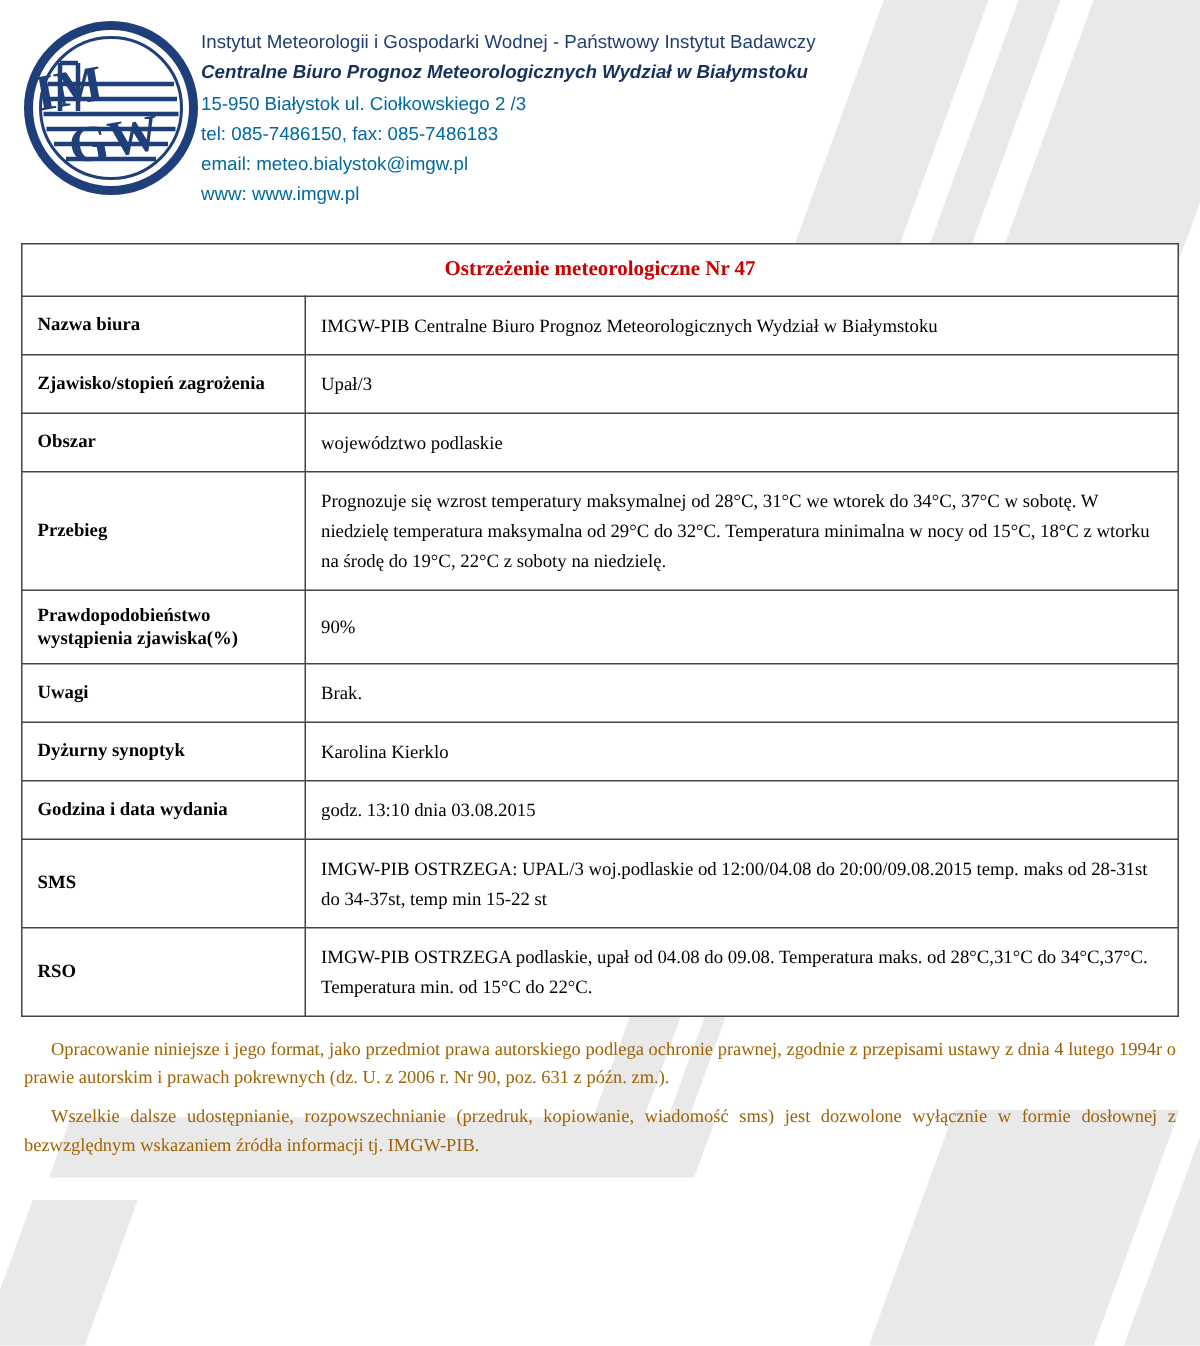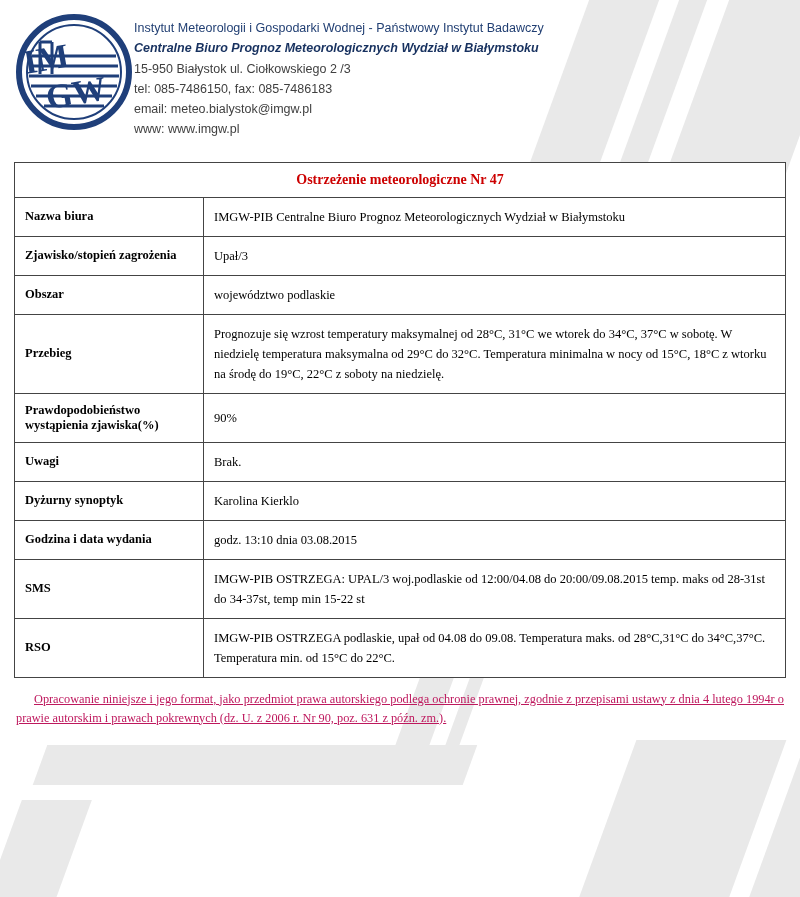--- a/index.html
+++ b/index.html
@@ -54,21 +54,21 @@
     text-align: left;
     padding-top: 6px;
     padding-right: 4px;
     font-family: "Liberation Sans", sans-serif;
     color: #1a3f7a;
     font-size: 12.5px;
     line-height: 1.62;
   }
   .head-text .line1 { color: #203e72; }
   .head-text .line2 { font-weight: bold; color: #17315f; font-style: italic; }
-  .head-text .addr { color: #404040; }
+  .head-text .addr { color: #0369a1; }
 
   
   .tbl-wrap {
     margin: 14px 14px 0 14px;
     background: #404040;
   }
   table.main {
     width: 100%;
     border-collapse: collapse;
     border: 1px solid #444;
@@ -97,24 +97,23 @@
     font-size: 12.5px;
     color: #000;
     line-height: 1.6;
   }
 
   
   .note {
     margin: 12px 16px 0 16px;
     font-size: 12.3px;
     line-height: 1.55;
-    color: #be185d;
+    color: #a16207;
     text-align: justify;
     background: rgba(255,255,255,0.0);
-    text-decoration: underline;
   }
   .note p { margin: 0 0 7px 0; text-indent: 18px; }
 </style>
 </head>
 <body>
 
 <div class="bg-stripes">
   <div class="stripe" style="left:560px; top:-40px; width:70px; height:240px;"></div>
   <div class="stripe" style="left:650px; top:-40px; width:28px; height:240px;"></div>
   <div class="stripe" style="left:700px; top:-40px; width:120px; height:240px;"></div>
@@ -205,15 +204,16 @@
         <tr>
           <td class="label">RSO</td>
           <td class="value">IMGW-PIB OSTRZEGA podlaskie, upał od 04.08 do 09.08. Temperatura maks. od 28°C,31°C do 34°C,37°C. Temperatura min. od 15°C do 22°C.</td>
         </tr>
       </tbody>
     </table>
   </div>
 
   <div class="note">
     <p>Opracowanie niniejsze i jego format, jako przedmiot prawa autorskiego podlega ochronie prawnej, zgodnie z przepisami ustawy z dnia 4 lutego 1994r o prawie autorskim i prawach pokrewnych (dz. U. z 2006 r. Nr 90, poz. 631 z późn. zm.).</p>
+    <p>Wszelkie dalsze udostępnianie, rozpowszechnianie (przedruk, kopiowanie, wiadomość sms) jest dozwolone wyłącznie w formie dosłownej z bezwzględnym wskazaniem źródła informacji tj. IMGW-PIB.</p>
   </div>
 
 </div>
 
 </body></html>

